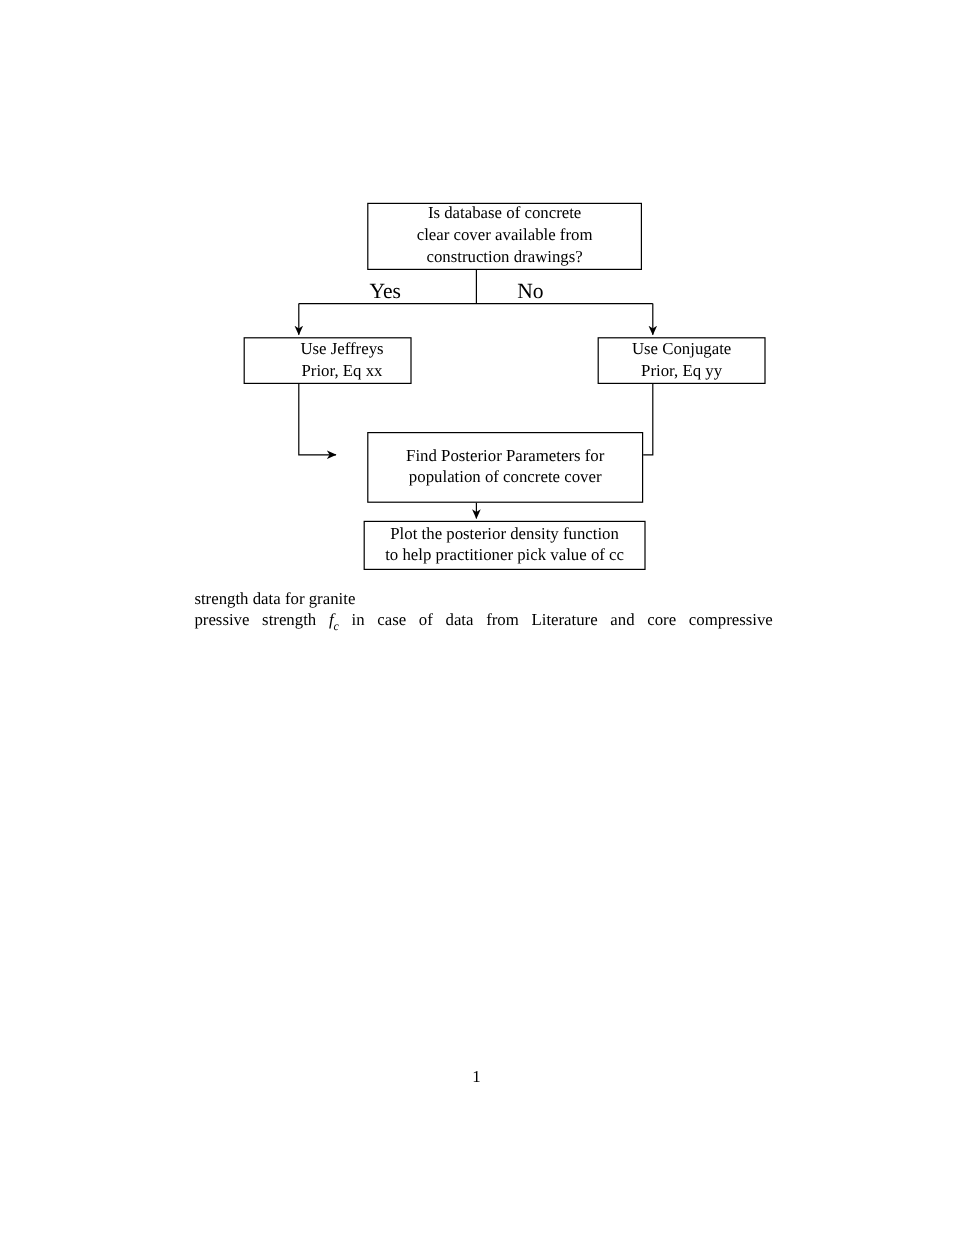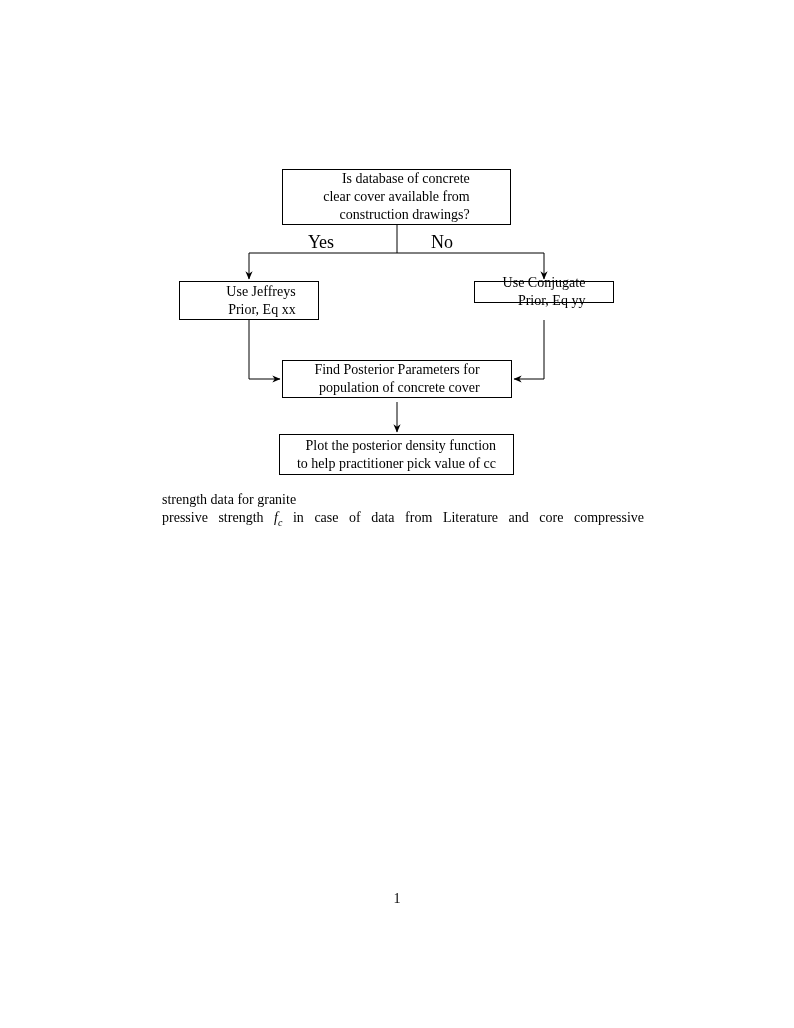--- a/index.html
+++ b/index.html
@@ -21,30 +21,31 @@
     width: 794px; height: 1028px;
     pointer-events: none;
   }
   .node {
     position: absolute;
     border: 1px solid #000000;
     background: #ffffff;
     display: flex;
     align-items: center;
     justify-content: center;
-    text-align: right;
+    text-align: center;
     white-space: pre-line;
     font-size: 14px;
     line-height: 18px;
     color: #000000;
+    margin-left: 24px;
   }
   .node-top    { left: 282px; top: 169px; width: 229px; height: 56px; }
   .node-left   { left: 179px; top: 281px; width: 140px; height: 39px; padding-left: 24px; }
-  .node-right  { left: 474px; top: 281px; width: 140px; height: 22px; }
-  .node-middle { left: 282px; top: 360px; width: 230px; height: 38px; }
+  .node-right  { left: 474px; top: 281px; width: 140px; height: 39px; }
+  .node-middle { left: 282px; top: 360px; width: 230px; height: 59px; }
   .node-bottom { left: 279px; top: 434px; width: 235px; height: 41px; }
   .edge-label {
     position: absolute;
     font-size: 18px;
     line-height: 16px;
     text-align: center;
     width: 44px;
   }
   .edge-label-yes { left: 299px; top: 234px; }
   .edge-label-no  { left: 420px; top: 234px; }

